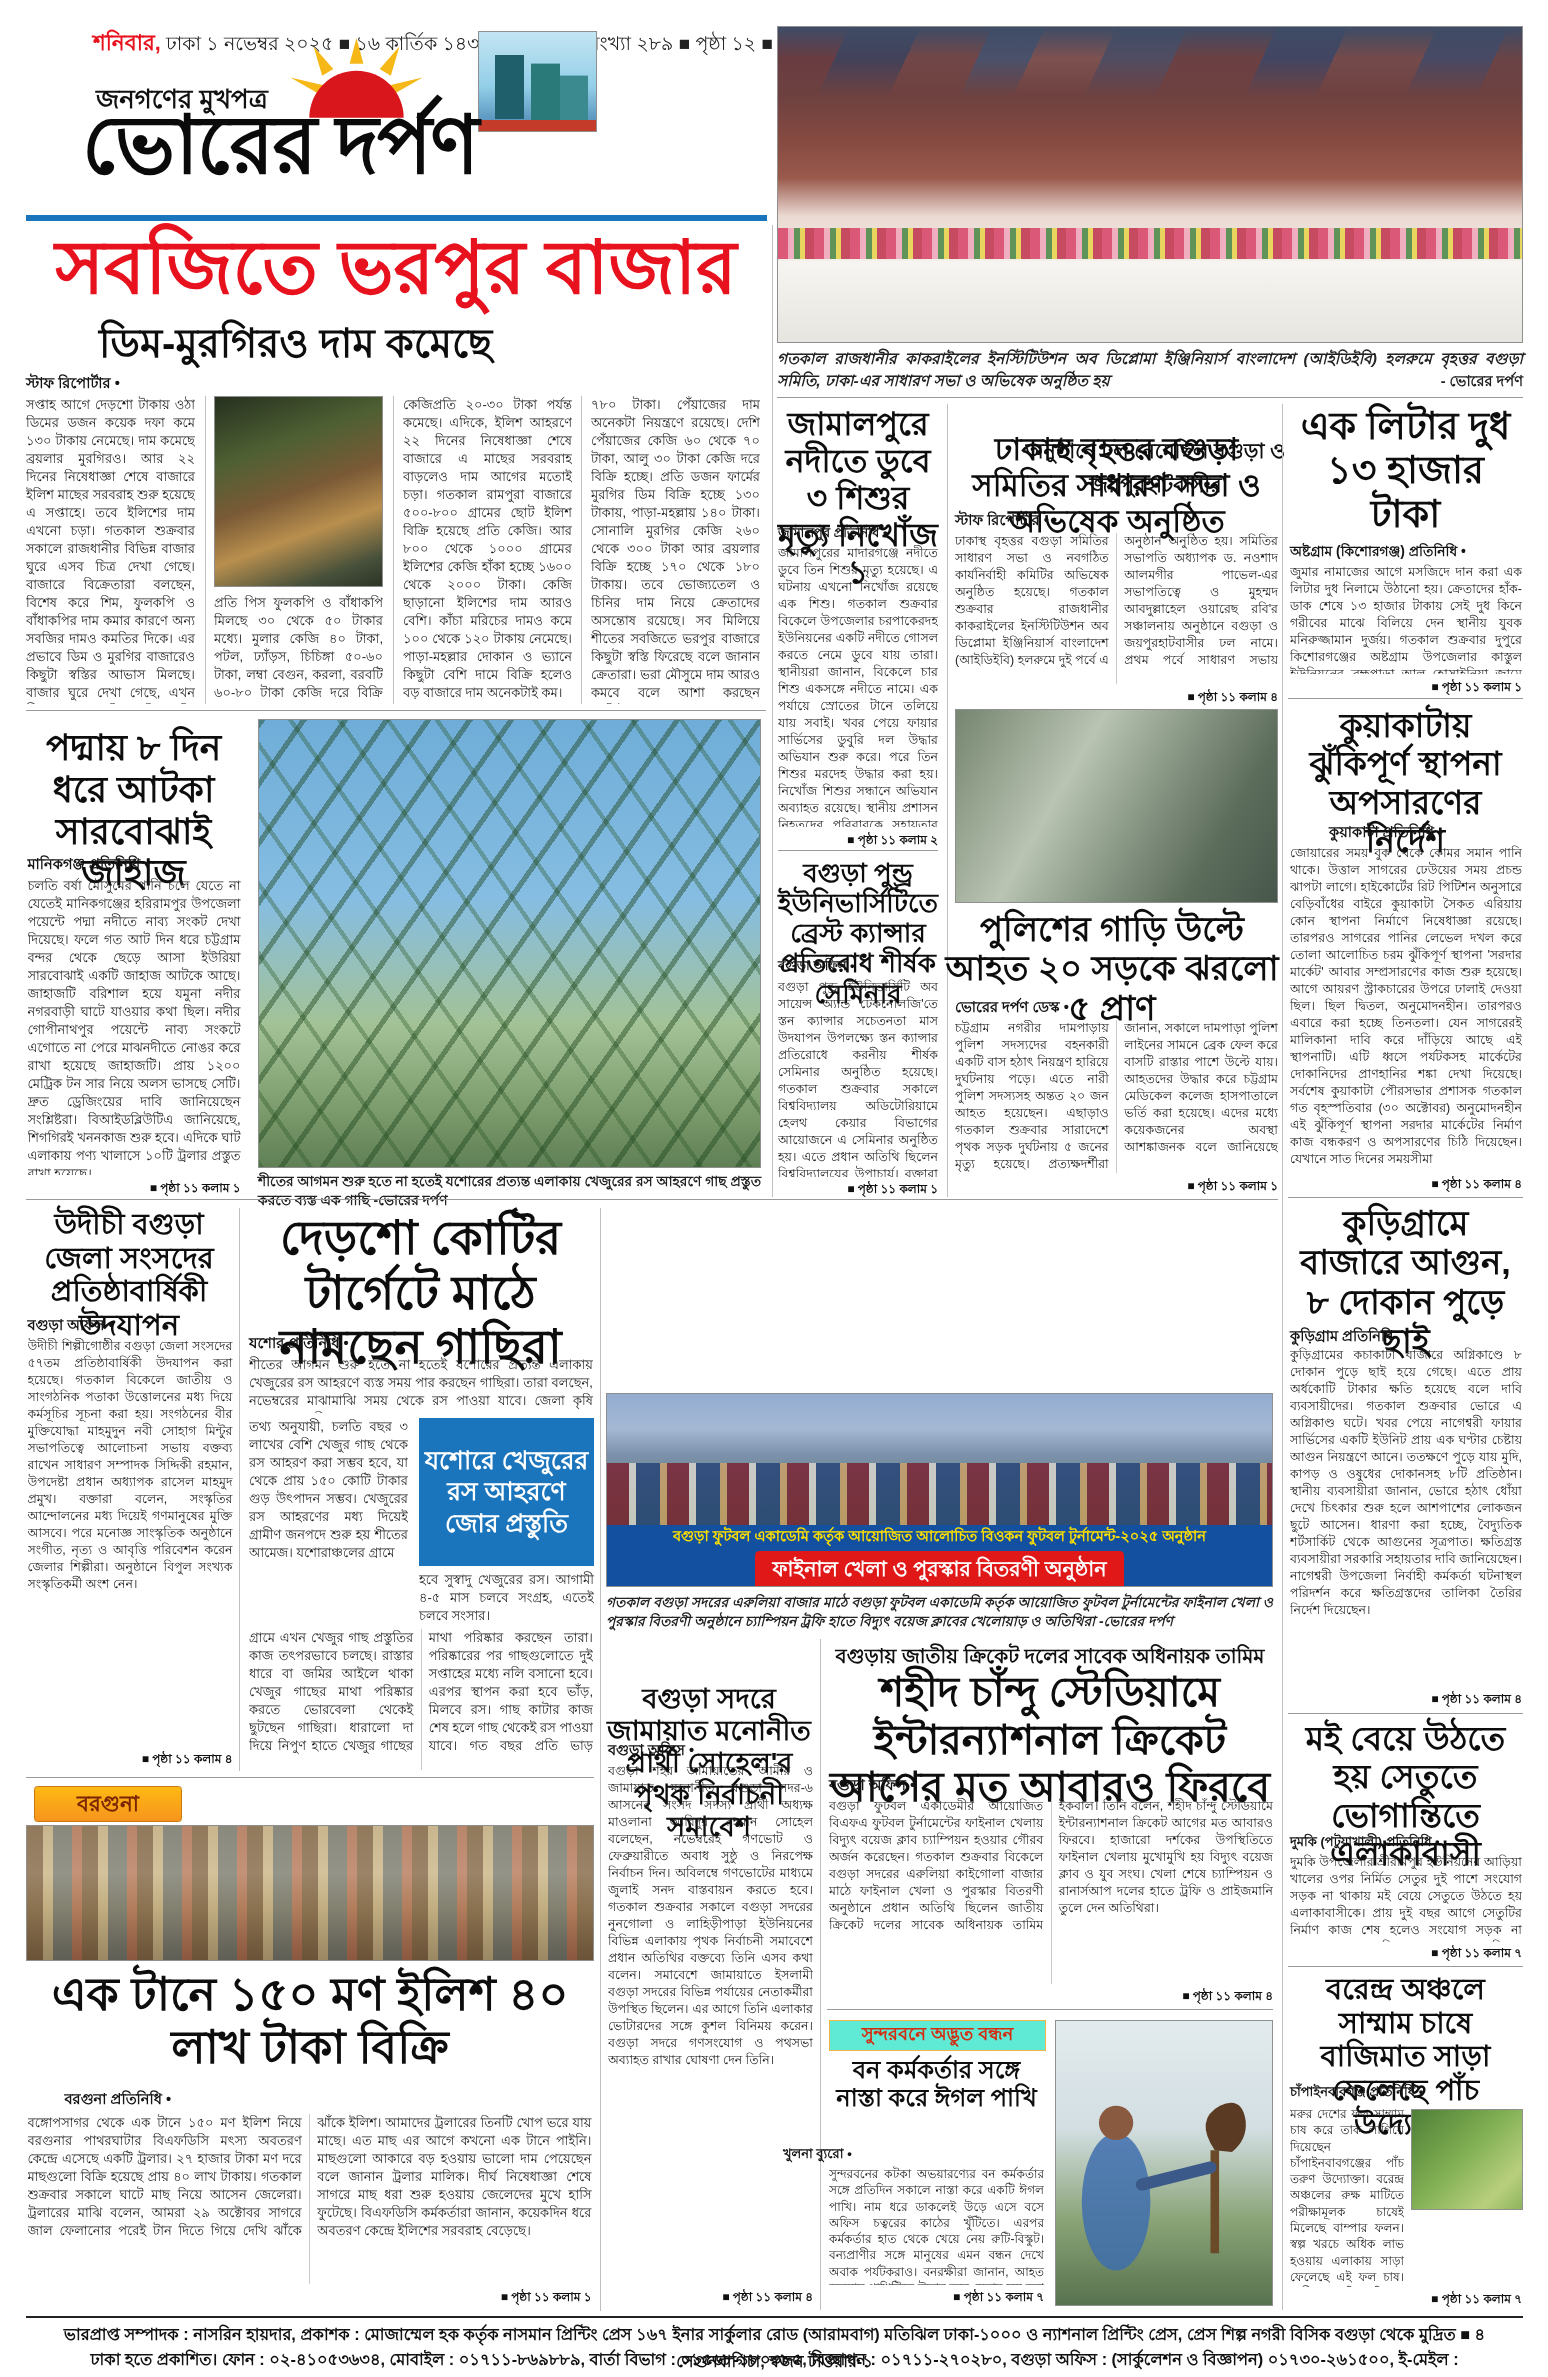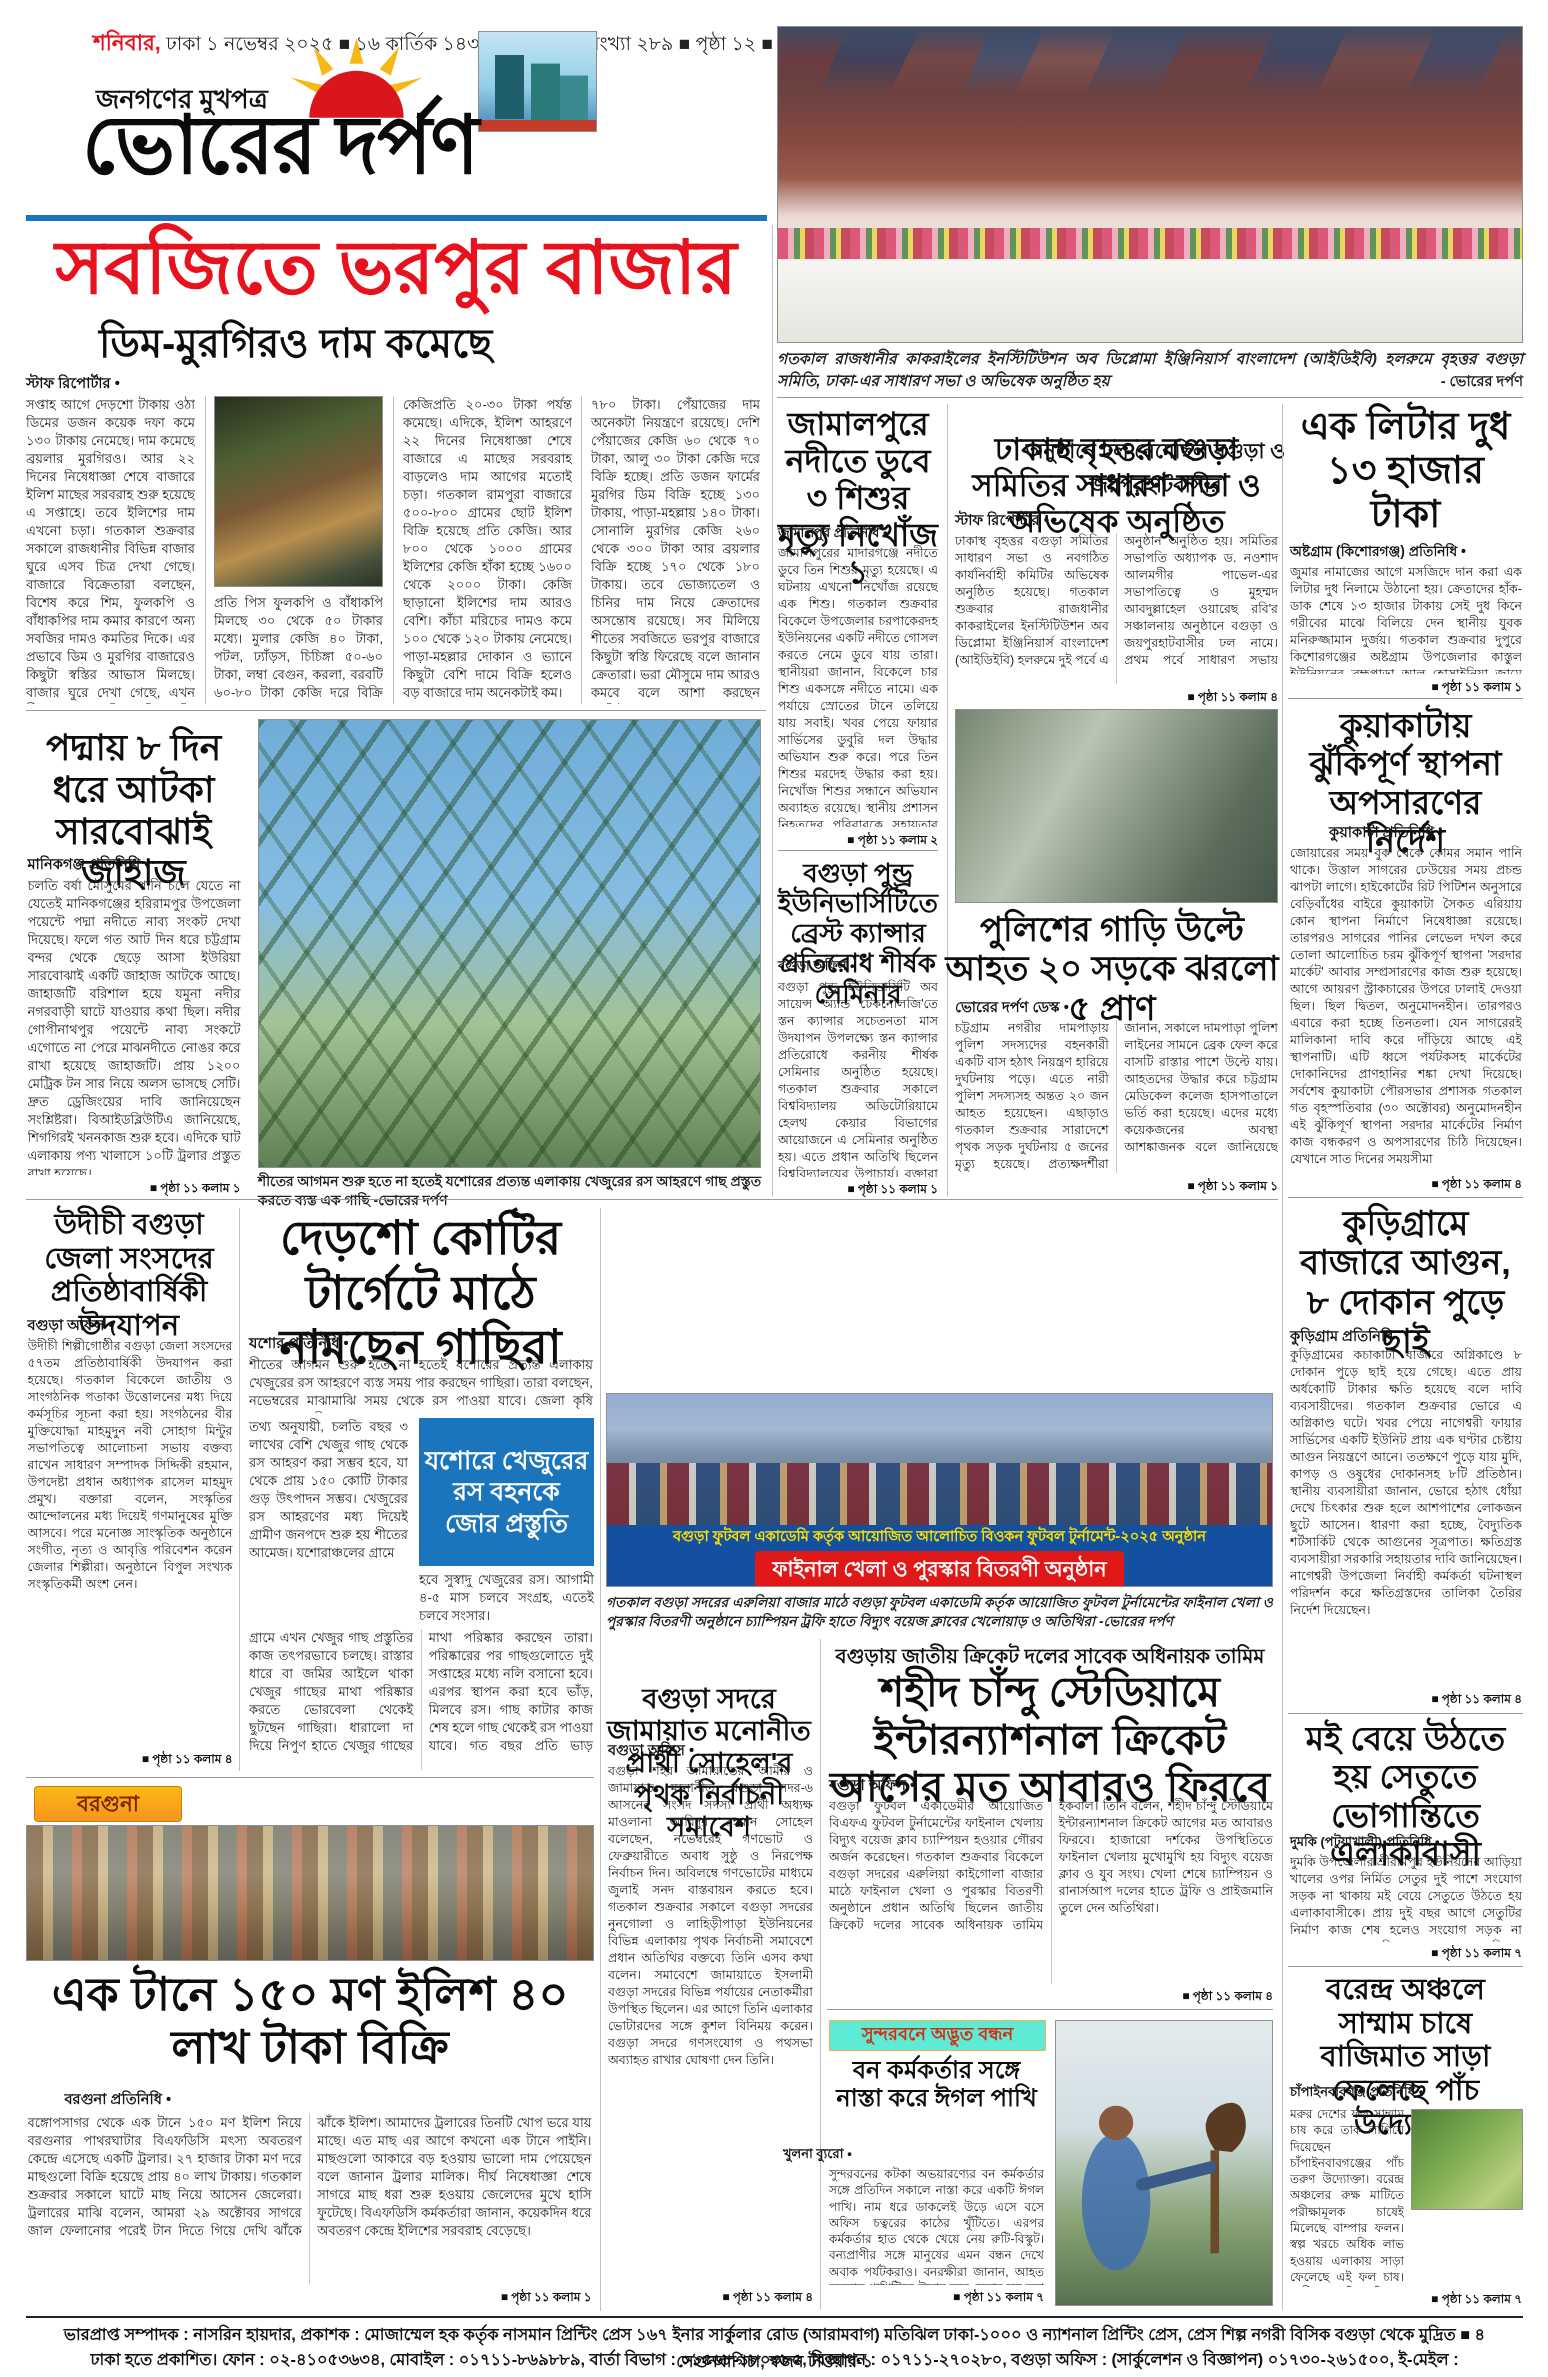--- a/index.html
+++ b/index.html
@@ -160,21 +160,21 @@
   <div class="abs hl" style="left:26px;top:1208px;width:206px;font-size:29px;">উদীচী বগুড়া জেলা সংসদের প্রতিষ্ঠাবার্ষিকী উদযাপন</div>
   <div class="abs by" style="left:27.5px;top:1314px;">বগুড়া অফিস •</div>
   <div class="abs bt" style="left:27.5px;top:1338px;width:205px;height:408px;font-size:12.5px;line-height:17px;">উদীচী শিল্পীগোষ্ঠীর বগুড়া জেলা সংসদের ৫৭তম প্রতিষ্ঠাবার্ষিকী উদযাপন করা হয়েছে। গতকাল বিকেলে জাতীয় ও সাংগঠনিক পতাকা উত্তোলনের মধ্য দিয়ে কর্মসূচির সূচনা করা হয়। সংগঠনের বীর মুক্তিযোদ্ধা মাহমুদুন নবী সোহাগ মিন্টুর সভাপতিত্বে আলোচনা সভায় বক্তব্য রাখেন সাধারণ সম্পাদক সিদ্দিকী রহমান, উপদেষ্টা প্রধান অধ্যাপক রাসেল মাহমুদ প্রমুখ। বক্তারা বলেন, সংস্কৃতির আন্দোলনের মধ্য দিয়েই গণমানুষের মুক্তি আসবে। পরে মনোজ্ঞ সাংস্কৃতিক অনুষ্ঠানে সংগীত, নৃত্য ও আবৃত্তি পরিবেশন করেন জেলার শিল্পীরা। অনুষ্ঠানে বিপুল সংখ্যক সংস্কৃতিকর্মী অংশ নেন।</div>
   <div class="abs cont" style="left:27.5px;top:1748px;width:205px;">■ পৃষ্ঠা ১১ কলাম ৪</div>
   <div class="abs vrule" style="left:239px;top:1208px;height:563px;"></div>
 
   <div class="abs hl" style="left:247px;top:1211px;width:347px;font-size:47px;">দেড়শো কোটির টার্গেটে মাঠে নামছেন গাছিরা</div>
   <div class="abs by" style="left:249px;top:1332px;">যশোর প্রতিনিধি •</div>
   <div class="abs bt" style="left:249px;top:1356px;width:344px;height:57px;">শীতের আগমন শুরু হতে না হতেই যশোরের প্রত্যন্ত এলাকায় খেজুরের রস আহরণে ব্যস্ত সময় পার করছেন গাছিরা। তারা বলছেন, নভেম্বরের মাঝামাঝি সময় থেকে রস পাওয়া যাবে। জেলা কৃষি সম্প্রসারণ অধিদফতরের</div>
   <div class="abs bt" style="left:249px;top:1418px;width:159px;height:206px;">তথ্য অনুযায়ী, চলতি বছর ৩ লাখের বেশি খেজুর গাছ থেকে রস আহরণ করা সম্ভব হবে, যা থেকে প্রায় ১৫০ কোটি টাকার গুড় উৎপাদন সম্ভব। খেজুরের রস আহরণের মধ্য দিয়েই গ্রামীণ জনপদে শুরু হয় শীতের আমেজ। যশোরাঞ্চলের গ্রামে</div>
-  <div class="abs" style="left:419px;top:1418px;width:175px;height:148px;background:#1b75bc;color:#ffffff;display:flex;align-items:center;justify-content:center;text-align:center;font-size:25px;font-weight:800;line-height:1.25;padding:5.2px;box-sizing:border-box;">যশোরে খেজুরের রস বহনকে জোর প্রস্তুতি</div>
+  <div class="abs" style="left:419px;top:1418px;width:175px;height:148px;background:#1b75bc;color:#ffffff;display:flex;align-items:center;justify-content:center;text-align:center;font-size:25px;font-weight:800;line-height:1.25;padding:5.2px;box-sizing:border-box;">যশোরে খেজুরের রস আহরণে জোর প্রস্তুতি</div>
   <div class="abs bt" style="left:419px;top:1571px;width:175px;height:53px;">হবে সুস্বাদু খেজুরের রস। আগামী ৪-৫ মাস চলবে সংগ্রহ, এতেই চলবে সংসার।</div>
   <div class="abs bt2" style="left:249px;top:1629px;width:344px;height:141px;">গ্রামে এখন খেজুর গাছ প্রস্তুতির কাজ তৎপরভাবে চলছে। রাস্তার ধারে বা জমির আইলে থাকা খেজুর গাছের মাথা পরিষ্কার করতে ভোরবেলা থেকেই ছুটছেন গাছিরা। ধারালো দা দিয়ে নিপুণ হাতে খেজুর গাছের মাথা পরিষ্কার করছেন তারা। পরিষ্কারের পর গাছগুলোতে দুই সপ্তাহের মধ্যে নলি বসানো হবে। এরপর স্থাপন করা হবে ভাঁড়, মিলবে রস। গাছ কাটার কাজ শেষ হলে গাছ থেকেই রস পাওয়া যাবে। গত বছর প্রতি ভাড় (রসের হাঁড়ি) বিক্রি হয়েছিল দেড়শো টাকার ওপরে। রস ও গুড়ের ভালো দাম পাওয়ার আশায় বুক বেঁধেছেন জেলার হাজারো গাছি। এ রসের ওপরই নির্ভর করছে তাদের সংসার।</div>
   <div class="abs vrule" style="left:600px;top:1208px;height:1103px;"></div>
   <div class="abs hrule" style="left:26px;top:1777px;width:568px;"></div>
 
   <div class="abs photo ph-football" style="left:606px;top:1393px;width:667px;height:194px;">
     <div class="jerseys"></div>
     <div style="position:absolute;left:0;right:0;bottom:38px;height:23px;background:#1450a0;color:#ffe000;font-size:14.6px;font-weight:700;text-align:center;line-height:23px;overflow:hidden;">বগুড়া ফুটবল একাডেমি কর্তৃক আয়োজিত আলোচিত বিওকন ফুটবল টুর্নামেন্ট-২০২৫ অনুষ্ঠান</div>
     <div style="position:absolute;left:0;right:0;bottom:0;height:38px;background:#1450a0;text-align:center;">
       <span style="display:inline-block;margin-top:3.4px;background:#e01818;color:#fff;font-size:20.6px;font-weight:800;padding:2.6px 17px;border-radius:4.3px;">ফাইনাল খেলা ও পুরস্কার বিতরণী অনুষ্ঠান</span>

